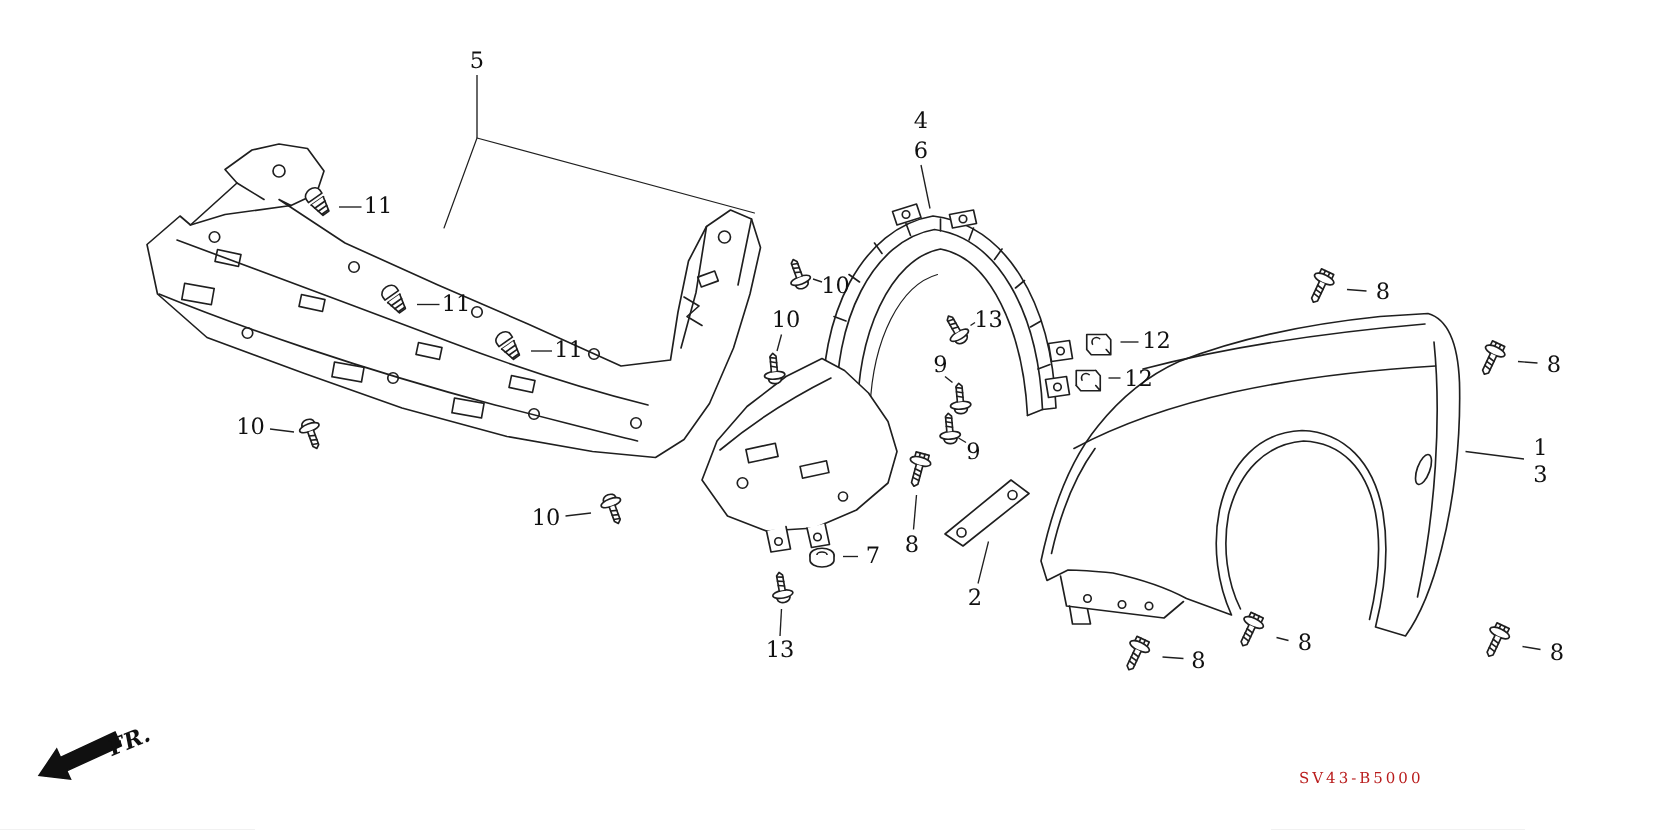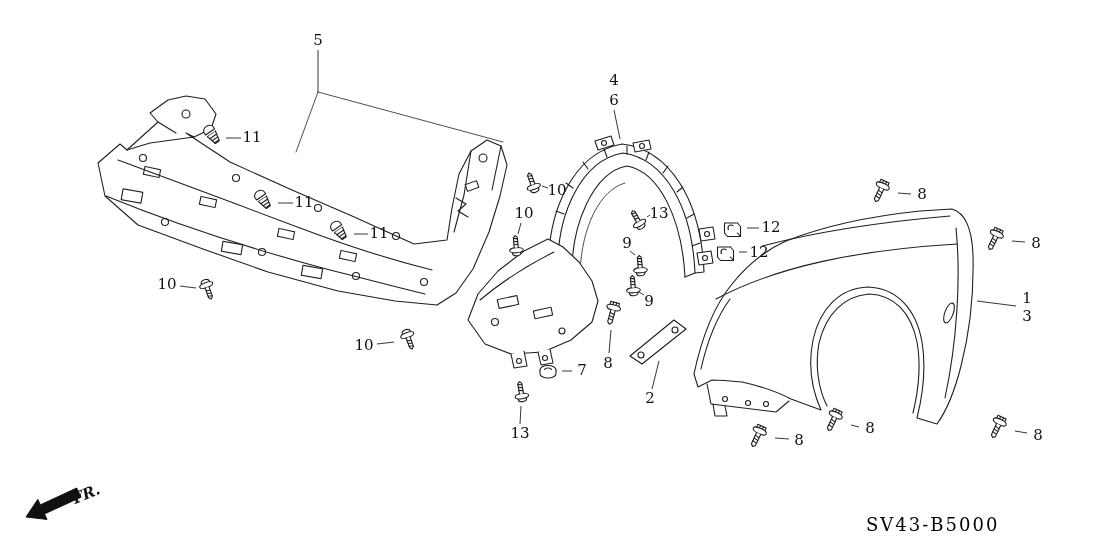--- a/index.html
+++ b/index.html
@@ -15,21 +15,21 @@
   .part .thin{stroke-width:0.8;}
   #leader-lines line{stroke:#1f1f1f;stroke-width:0.9;}
   #fasteners use{fill:#ffffff;stroke:#1f1f1f;stroke-width:1.1;stroke-linejoin:round;stroke-linecap:round;}
   .callout{
     position:absolute;transform:translate(-50%,-50%);
     font-family:"DejaVu Serif",serif;font-size:15px;color:#101010;
     white-space:nowrap;user-select:none;
   }
   .code{
     position:absolute;left:866px;top:514px;
-    font-family:"DejaVu Serif",serif;font-size:18px;letter-spacing:2px;color:#000000;
+    font-family:"DejaVu Serif",serif;font-size:10px;letter-spacing:2px;color:#b91c1c;
   }
   .fr-label{
     position:absolute;left:72px;top:485px;transform:rotate(-22deg);
     font-family:"DejaVu Serif",serif;font-weight:bold;font-style:italic;
     font-size:15px;color:#101010;
   }
 </style>
 </head>
 <body>
 

